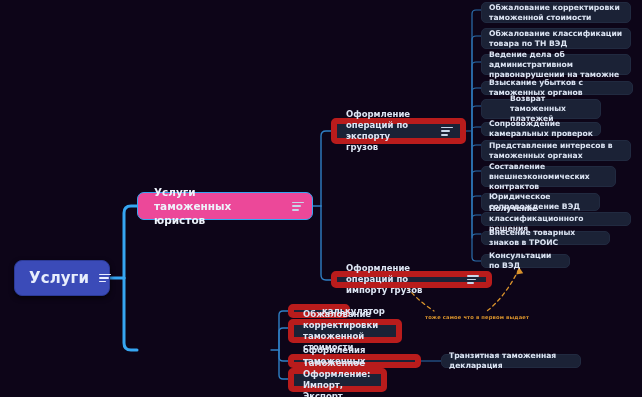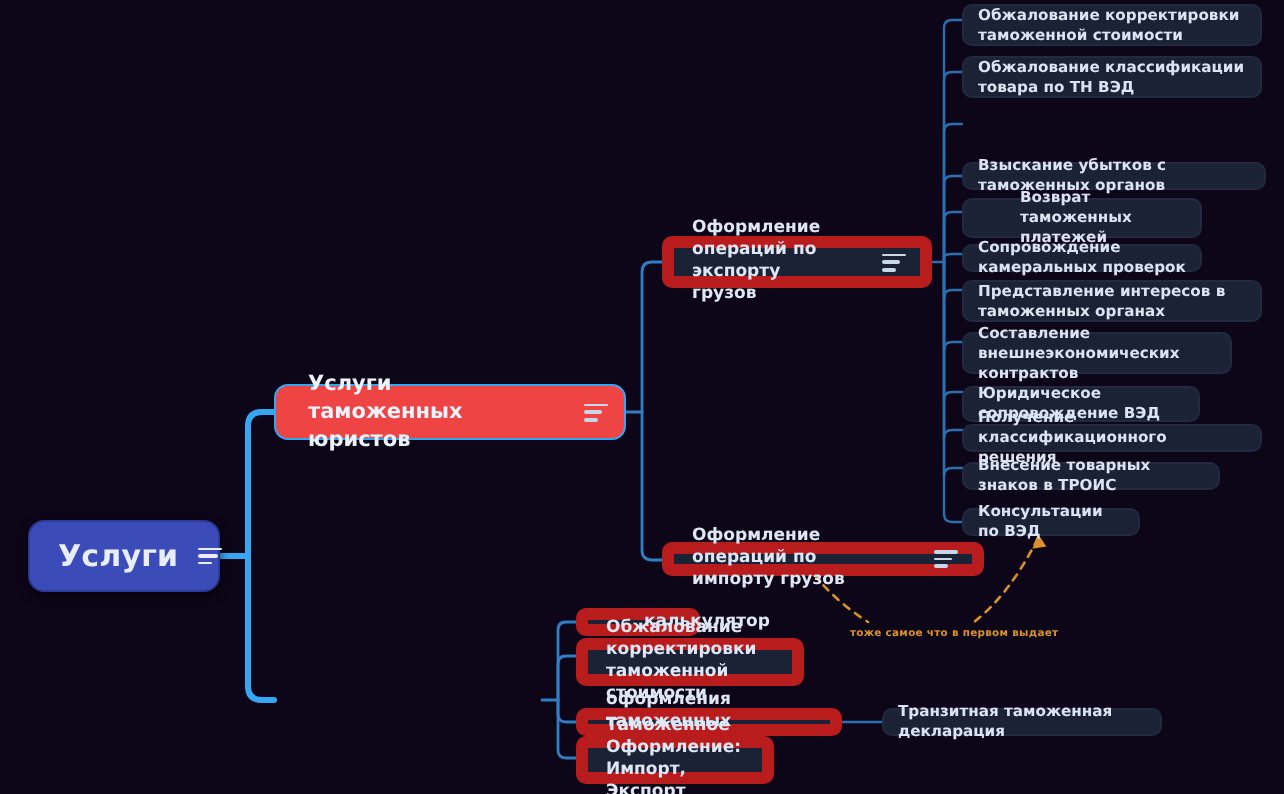--- a/index.html
+++ b/index.html
@@ -41,21 +41,21 @@
     gap: 10px;
   }
   .node.root .txt {
     font-size: 15px;
     font-weight: bold;
     letter-spacing: .1px;
     white-space: nowrap;
   }
   
   .node.lvl1 {
-    background: #ef4444;
+    background: #ec4899;
     border: 1px solid #36a6f2;
     border-radius: 7px;
     padding: 0 8px 0 16px;
     gap: 16px;
   }
   .node.lvl1 .txt {
     font-size: 10.5px;
     font-weight: bold;
     line-height: 14px;
     color: #eef3fb;
@@ -231,20 +231,23 @@
   </div>
 
   <div class="node leaf" style="left:481px; top:2px; width:150px; height:21px;">
     <span class="txt">Обжалование корректировки таможенной стоимости</span>
   </div>
 
   <div class="node leaf" style="left:481px; top:28px; width:150px; height:21px;">
     <span class="txt">Обжалование классификации товара по ТН ВЭД</span>
   </div>
 
+  <div class="node leaf" style="left:481px; top:54px; width:150px; height:21px;">
+    <span class="txt">Ведение дела об административном правонарушении на таможне</span>
+  </div>
 
   <div class="node leaf" style="left:481px; top:81px; width:152px; height:14px;">
     <span class="txt">Взыскание убытков с таможенных органов</span>
   </div>
 
   <div class="node leaf" style="left:481px; top:99px; width:120px; height:20px;padding-left:28px;">
     <span class="txt">Возврат таможенных платежей</span>
   </div>
 
   <div class="node leaf" style="left:481px; top:122px; width:120px; height:14px;">

